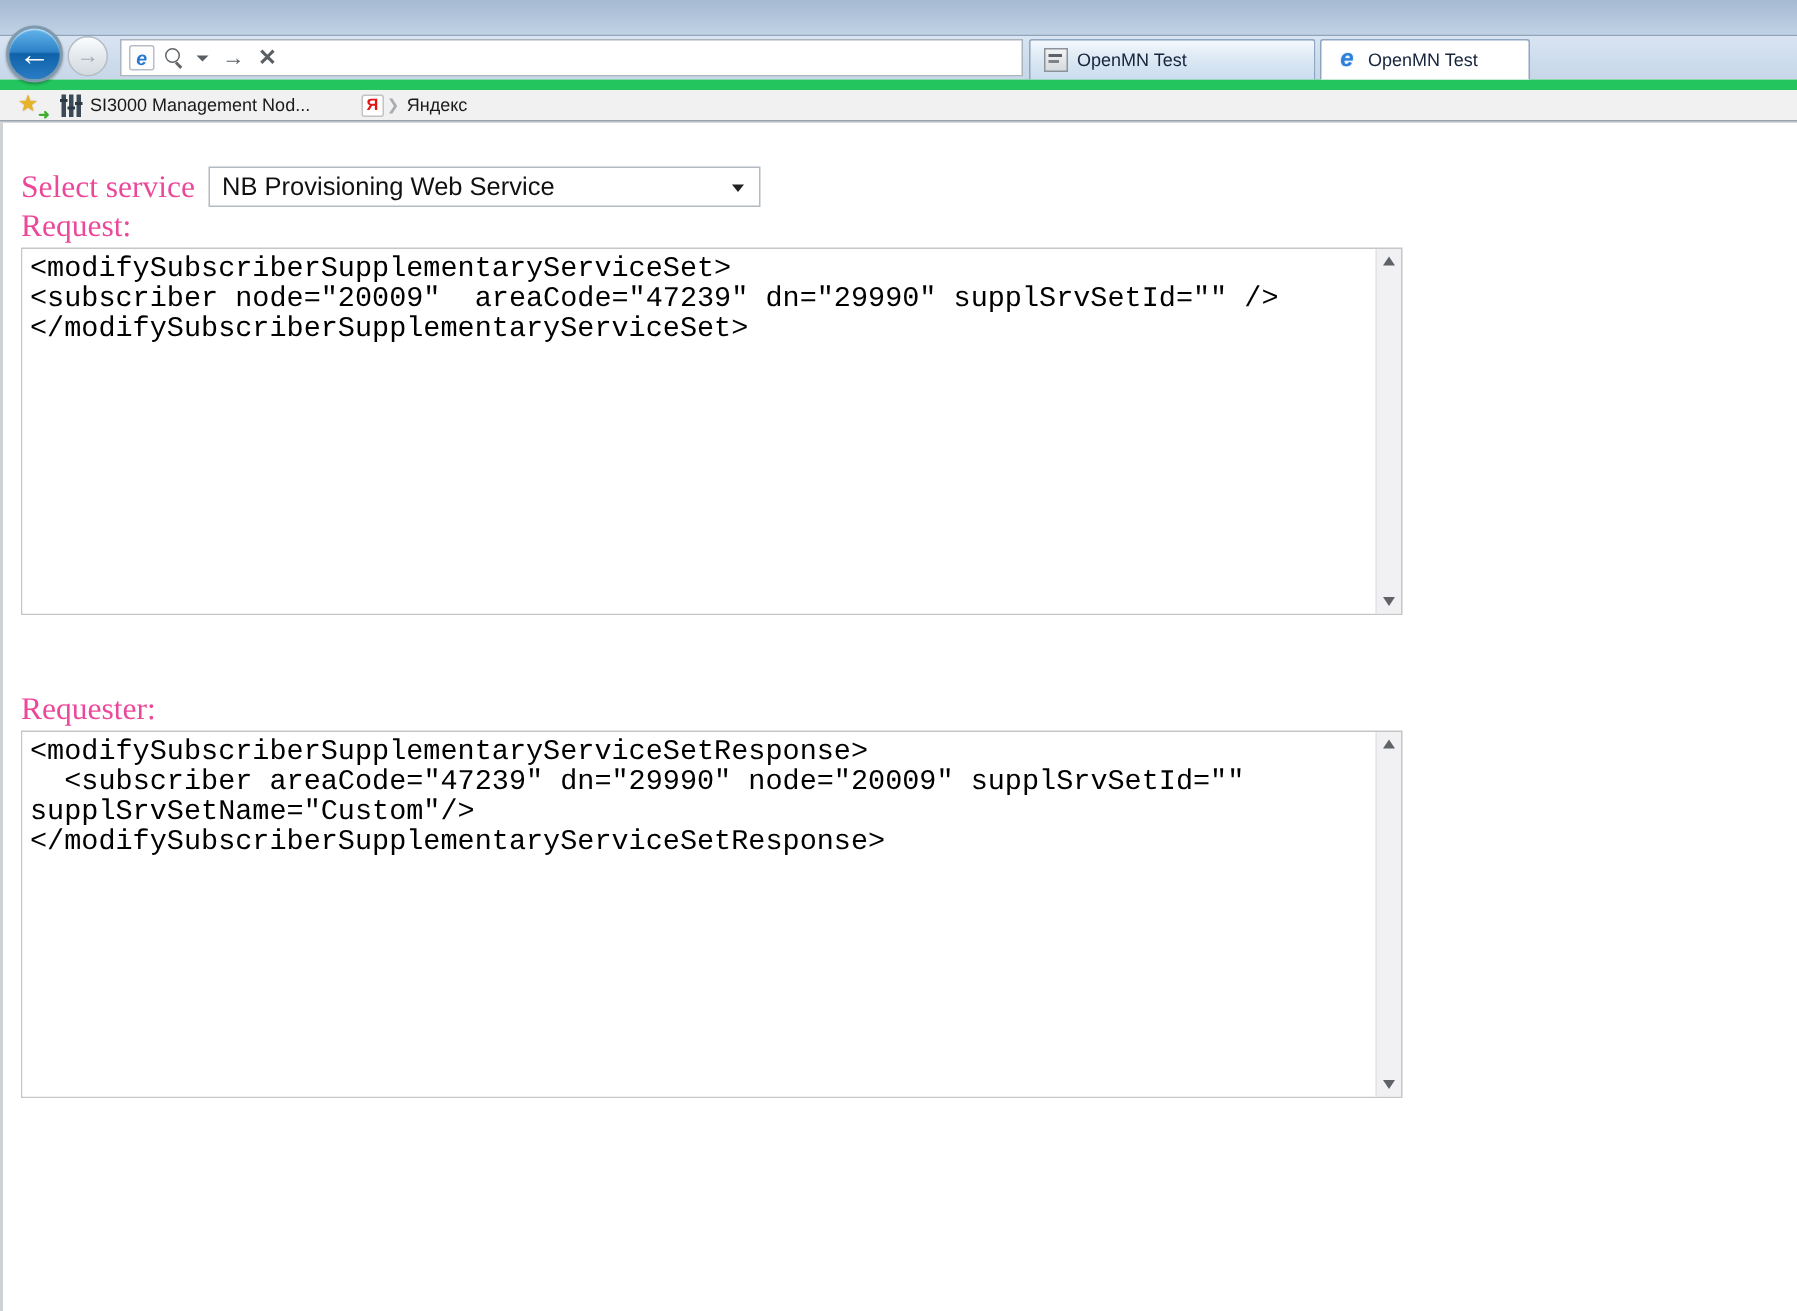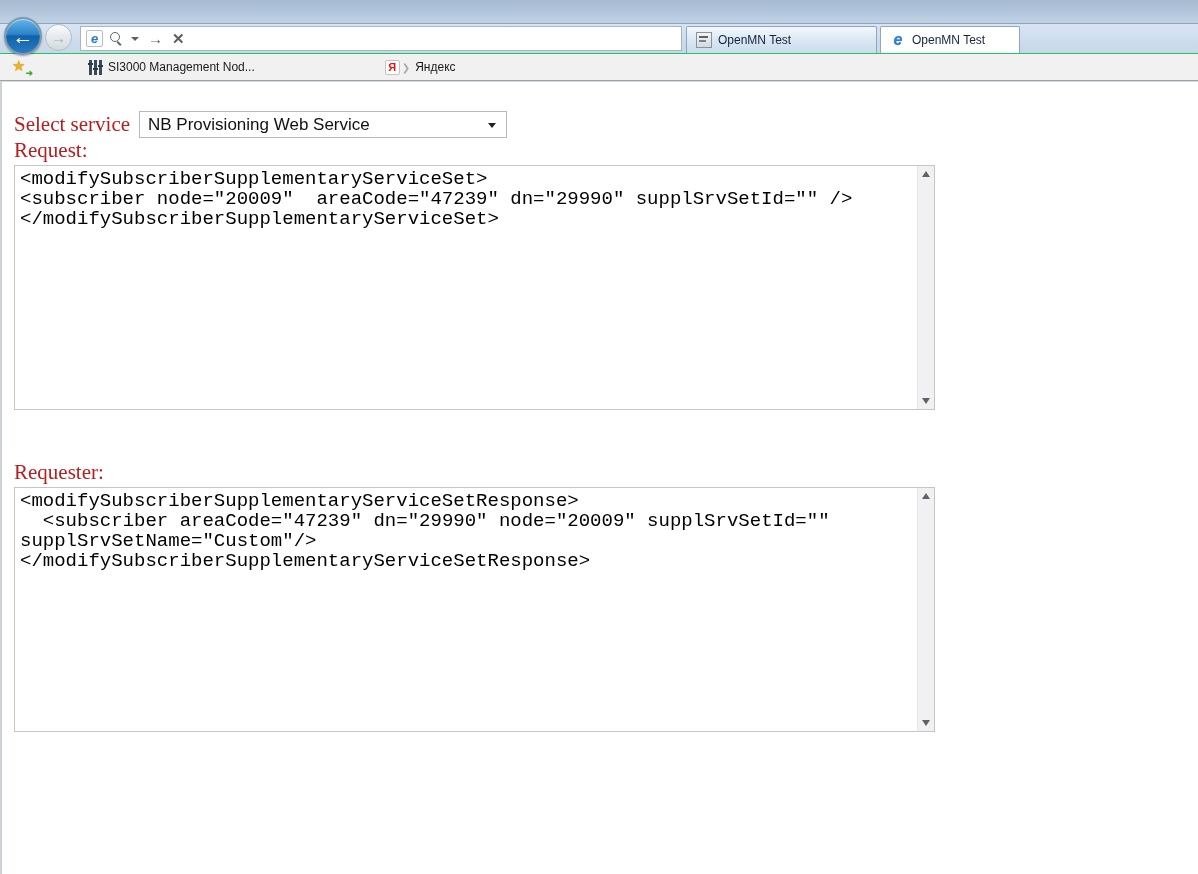--- a/index.html
+++ b/index.html
@@ -61,21 +61,21 @@
   .icon-ithd i { width:0; height:0; border-top:4px solid transparent;
     border-bottom:4px solid transparent; border-left:6px solid #cfe2f2; margin-left:2px; }
   .icon-app { border:1px solid #8b9299; background:linear-gradient(180deg,#f2f3f4,#d7dadd); position:relative; }
   .icon-app::before { content:""; position:absolute; left:2px; top:3px; width:9px; height:2px; background:#5c6268; }
   .icon-app::after  { content:""; position:absolute; left:2px; top:7px; width:7px; height:2px; background:#7c8288; }
   .icon-ie span { color:#2f80d8; font-size:16px; font-weight:bold; font-style:italic;
     text-shadow:0 0 1px #7fb2e8; line-height:1; }
 
   
   .favbar { height:27px; background:#f1f1f1; display:flex; align-items:center;
-    padding-left:7px; border-top:1px solid #22c55e;gap:48px; }
+    padding-left:7px; border-top:7px solid #22c55e; }
   .chrome-sep { height:2px; background:#9aa3ac; border-bottom:1px solid #d7dadd; }
   .favitem { display:flex; align-items:center; gap:5px; font-size:12px;
     color:#1a1a1a; padding:2px 5px; cursor:pointer; white-space:nowrap; }
   .star { position:relative; width:18px; height:16px; }
   .star::before { content:"★"; position:absolute; left:0; top:-2px; color:#e8b427;
     font-size:15px; text-shadow:0 0 1px #b5830f; }
   .star::after { content:"➜"; position:absolute; right:-3px; bottom:-3px;
     color:#3fae2a; font-size:9px; font-weight:bold; }
   .si-icon { width:15px; height:15px; position:relative; }
   .si-icon i { position:absolute; top:0; width:2.5px; height:15px; background:#3c4a58; }
@@ -84,21 +84,21 @@
   .si-icon i:nth-child(1)::after { top:3px; } .si-icon i:nth-child(2)::after { top:8px; } .si-icon i:nth-child(3)::after { top:5px; }
   .ya-box { width:15px; height:15px; border:1px solid #c3c3c3; background:#fff; border-radius:2px;
     display:flex; align-items:center; justify-content:center; }
   .ya-box span { color:#e01616; font-size:11px; font-weight:bold; line-height:1; }
   .ya-chev { color:#a8acb0; font-size:10px; margin-left:-3px; }
   .fav-gap { width:24px; }
 
   
   .page { width:1198px; height:792px; background:#fff; border-left:2px solid #cfd2d5;
     padding-left:12px; padding-top:29px; }
-  .serif-label { font-family:"Liberation Serif", serif; font-size:21px; color:#b91c1c; }
+  .serif-label { font-family:"Liberation Serif", serif; font-size:21px; color:#ec4899; }
 
   .service-row { display:flex; align-items:center; }
   .service-select { margin-left:9px; width:368px; height:27px; background:#fff;
     border:1px solid #b3bac1; display:flex; align-items:center; padding-left:8px;
     font-size:17px; color:#111; cursor:pointer; position:relative; }
   .service-select .sel-caret { position:absolute; right:10px; top:11px; width:0; height:0;
     border-left:4.5px solid transparent; border-right:4.5px solid transparent;
     border-top:5px solid #222; }
 
   .section-label { margin-bottom:2px; }

